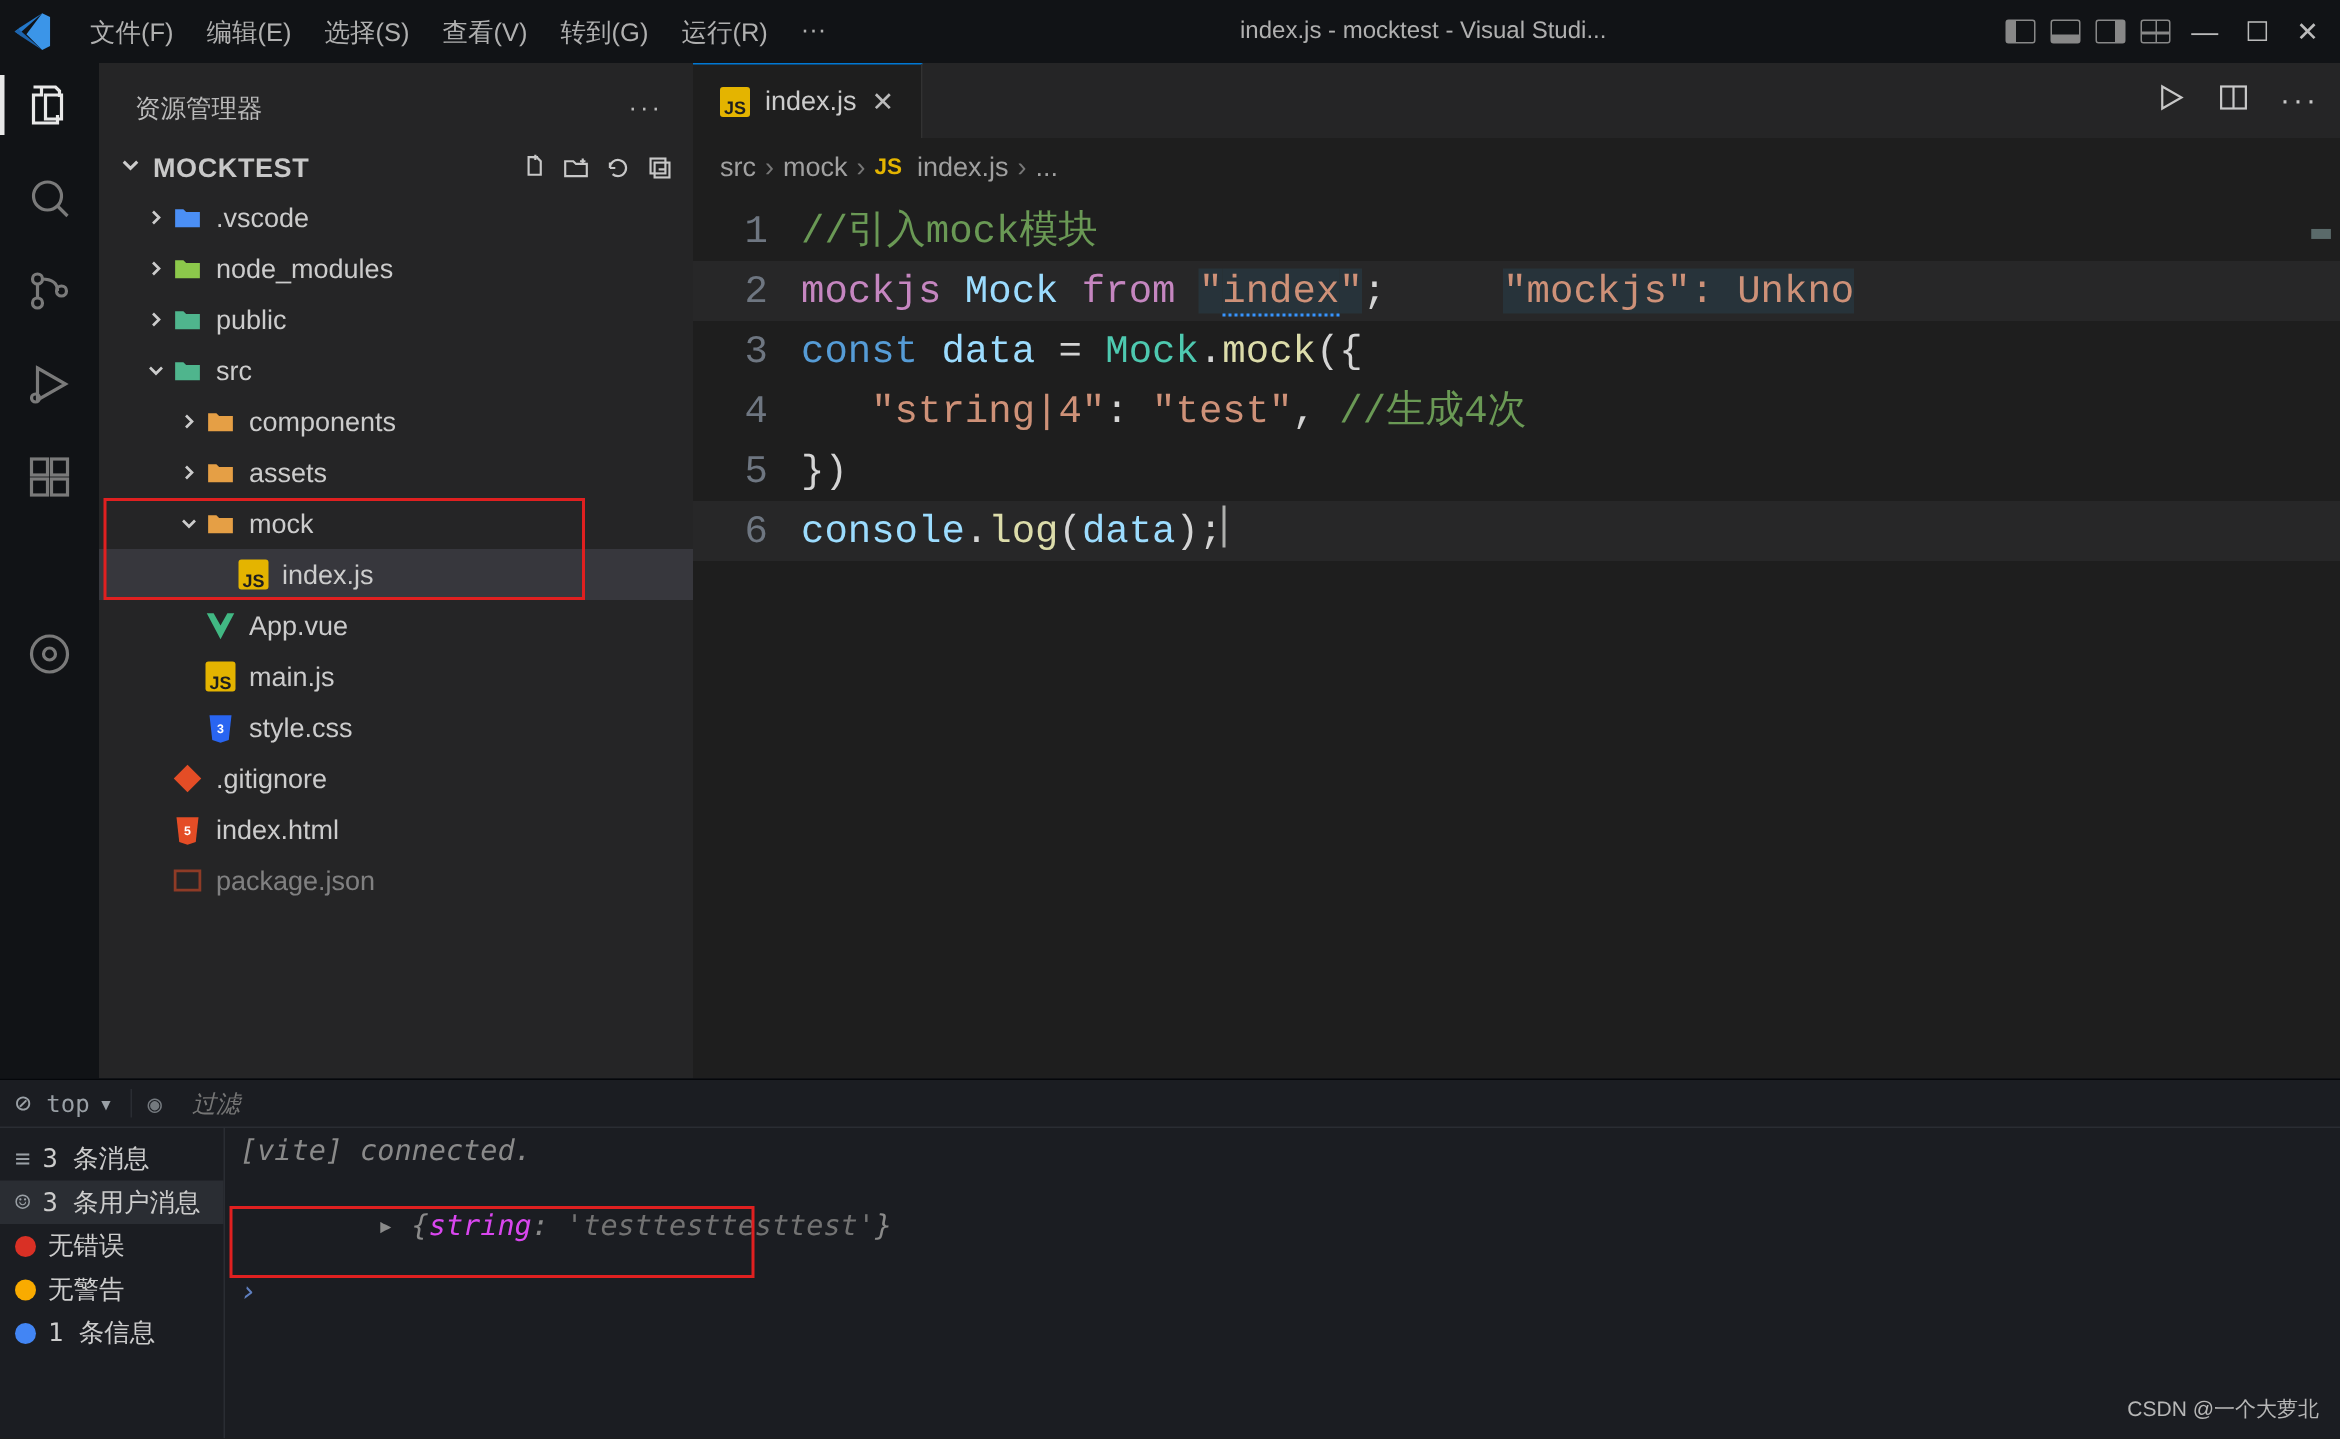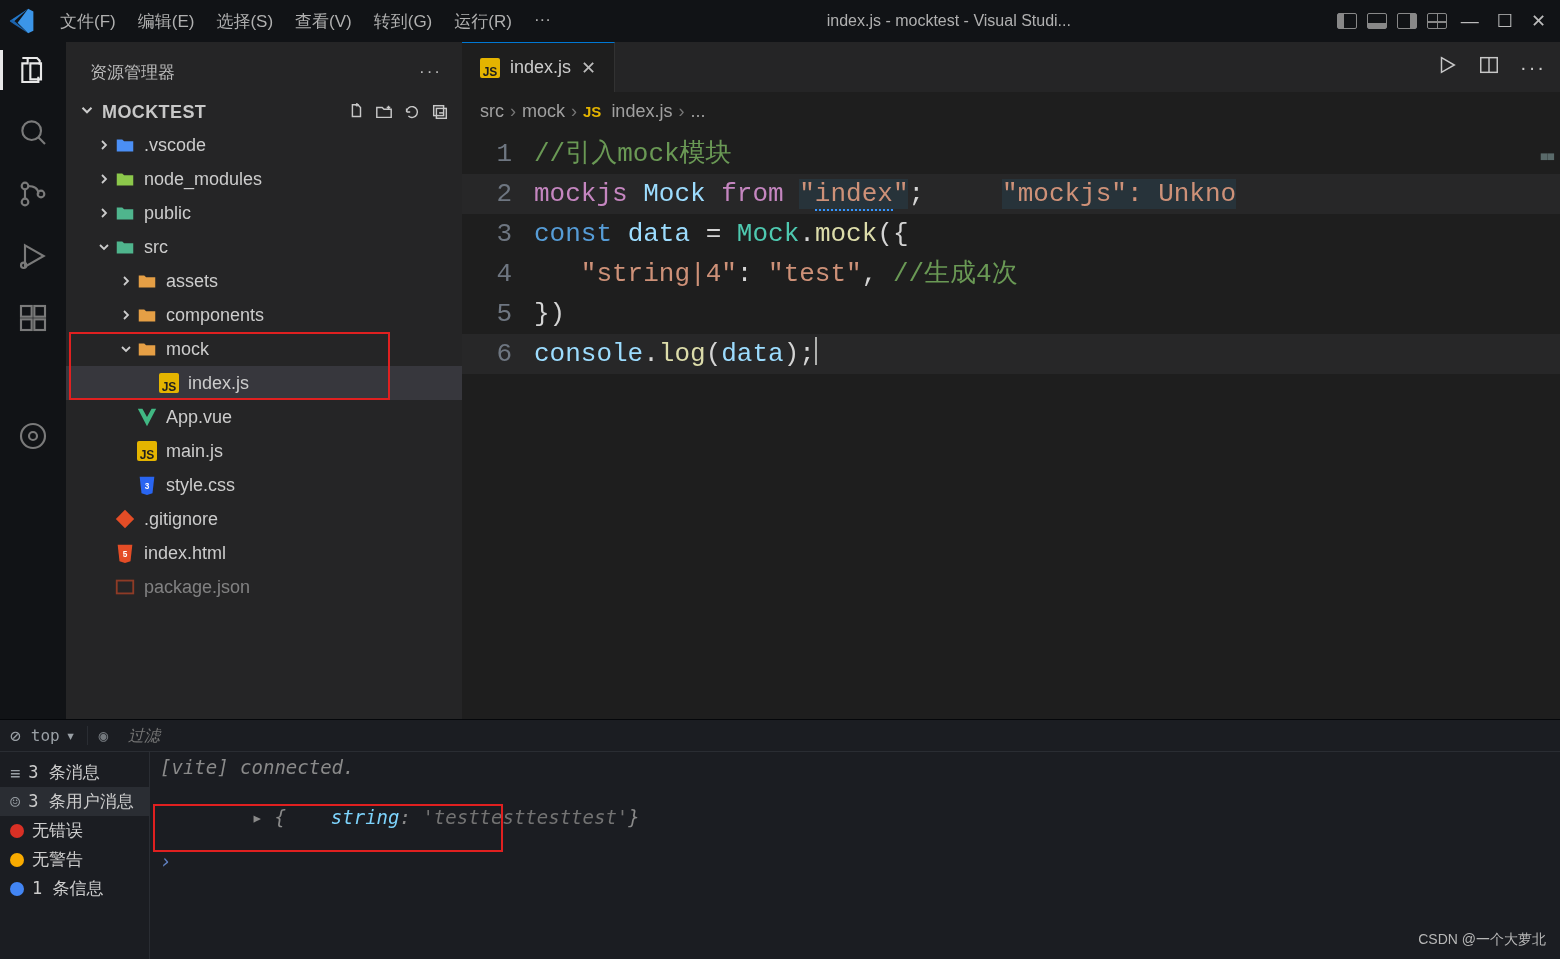--- a/index.html
+++ b/index.html
@@ -117,21 +117,21 @@
   .console-body{flex:1;display:flex;min-height:0;}
   .console-side{width:150px;border-right:1px solid #2a2d33;font-size:17px;padding:6px 0;}
   .console-side-row{display:flex;align-items:center;gap:8px;padding:3px 10px;}
   .console-side-row .dot{width:14px;height:14px;border-radius:50%;display:inline-block;}
   .dot.blue{background:#4285f4;}
   .dot.red{background:#d93025;}
   .dot.yel{background:#f9ab00;}
   .console-out{flex:1;padding:4px 10px;font-size:19px;position:relative;}
   .cline{white-space:pre;color:#8a8a8a;font-style:italic;}
   .cline .br{color:#8a8a8a;}
-  .cline .key{color:#7dd3fc;margin-left:45px;}
+  .cline .key{color:#d946ef;}
   .cline .val{color:#737373;font-style:italic;}
   .red-box-console{position:absolute;border:2px solid var(--red);pointer-events:none;left:3px;top:52px;width:350px;height:48px;}
   .watermark{position:absolute;right:14px;bottom:10px;color:#b7b7b7;font-size:14px;font-family:"Segoe UI",Arial,sans-serif;font-style:normal;}
   
   .chev-svg{width:16px;height:16px;}
   .icon-js{background:#e4b400;color:#1e1e1e;font-weight:900;font-size:12px;width:20px;height:20px;display:flex;align-items:flex-end;justify-content:center;border-radius:2px;line-height:1;}
 </style>
 </head>
 <body>
 
@@ -312,35 +312,35 @@
           <span class="tw">
             <svg class="chev-svg" viewBox="0 0 16 16">
               <path d="M6 4l4 4-4 4" fill="none" stroke="#ccc" stroke-width="1.8"></path>
             </svg>
           </span>
           <span class="ficon">
             <svg viewBox="0 0 24 24">
               <path fill="#e59f45" d="M3 6h6l2 2h10v11H3z"></path>
             </svg>
           </span>
-          <span class="lbl">assets</span>
+          <span class="lbl">components</span>
         </div>
         <div class="tree-row">
           <span class="indent" style="width: 50px;"></span>
           <span class="tw">
             <svg class="chev-svg" viewBox="0 0 16 16">
               <path d="M6 4l4 4-4 4" fill="none" stroke="#ccc" stroke-width="1.8"></path>
             </svg>
           </span>
           <span class="ficon">
             <svg viewBox="0 0 24 24">
               <path fill="#e59f45" d="M3 6h6l2 2h10v11H3z"></path>
             </svg>
           </span>
-          <span class="lbl">components</span>
+          <span class="lbl">assets</span>
         </div>
         <div class="red-box-tree">
           <div class="tree-row">
             <span class="indent" style="width: 50px;"></span>
             <span class="tw">
               <svg class="chev-svg" viewBox="0 0 16 16">
                 <path d="M4 6l4 4 4-4" fill="none" stroke="#ccc" stroke-width="1.8"></path>
               </svg>
             </span>
             <span class="ficon">

